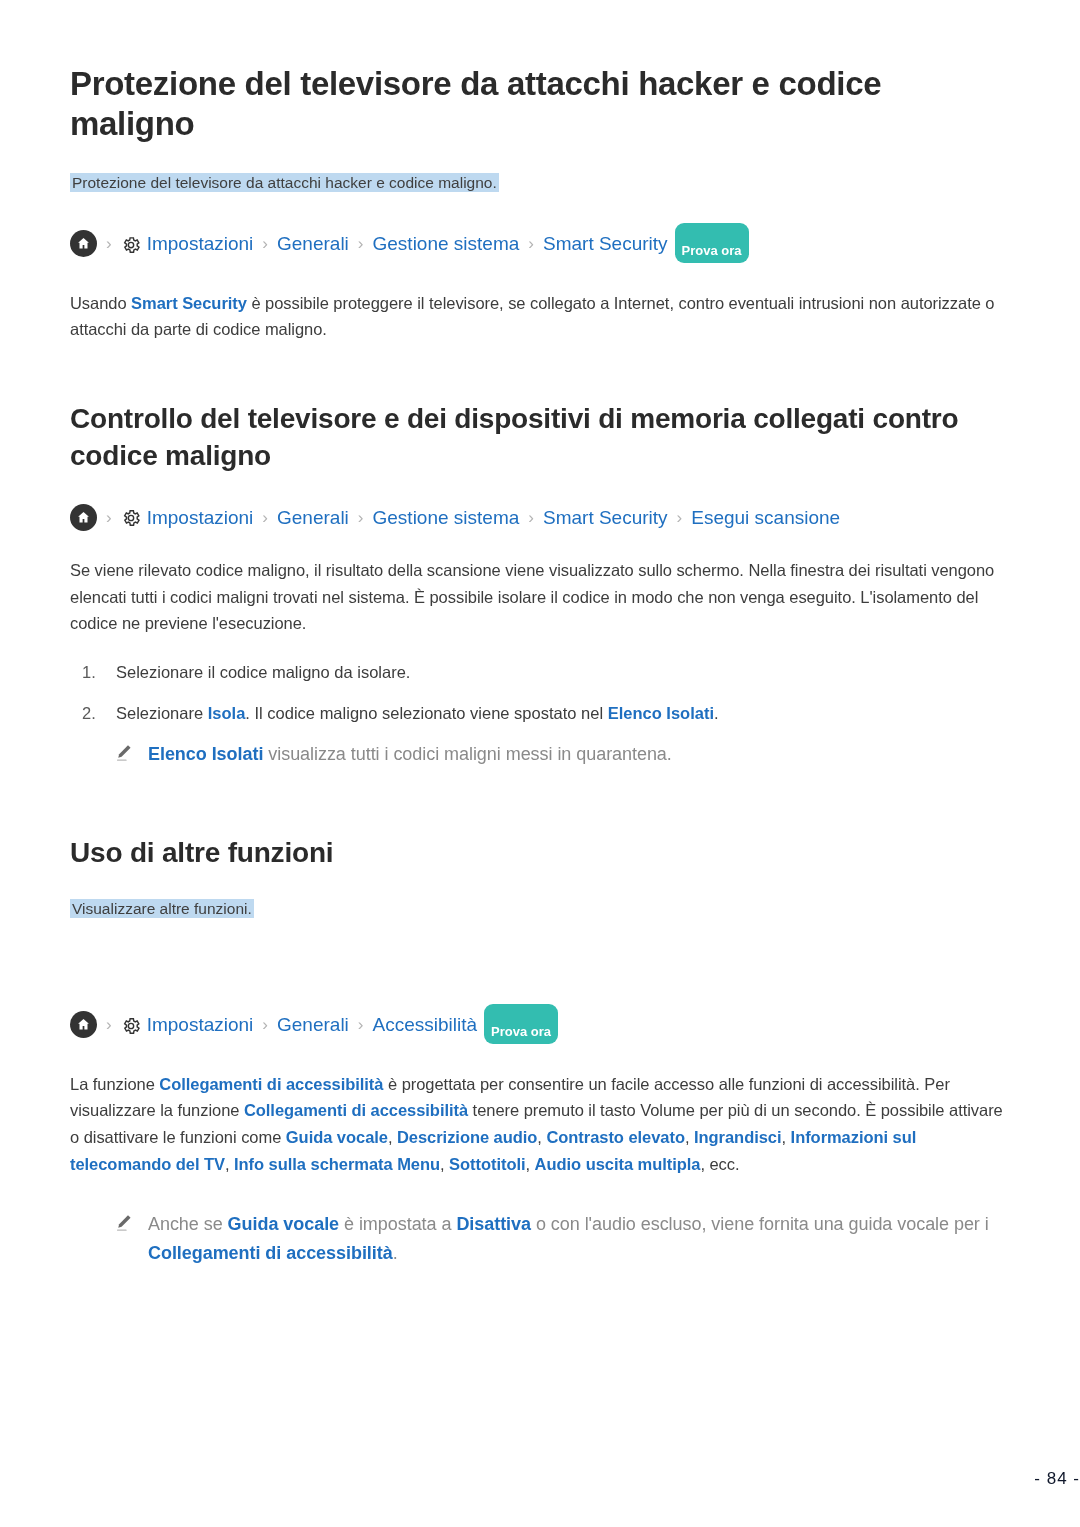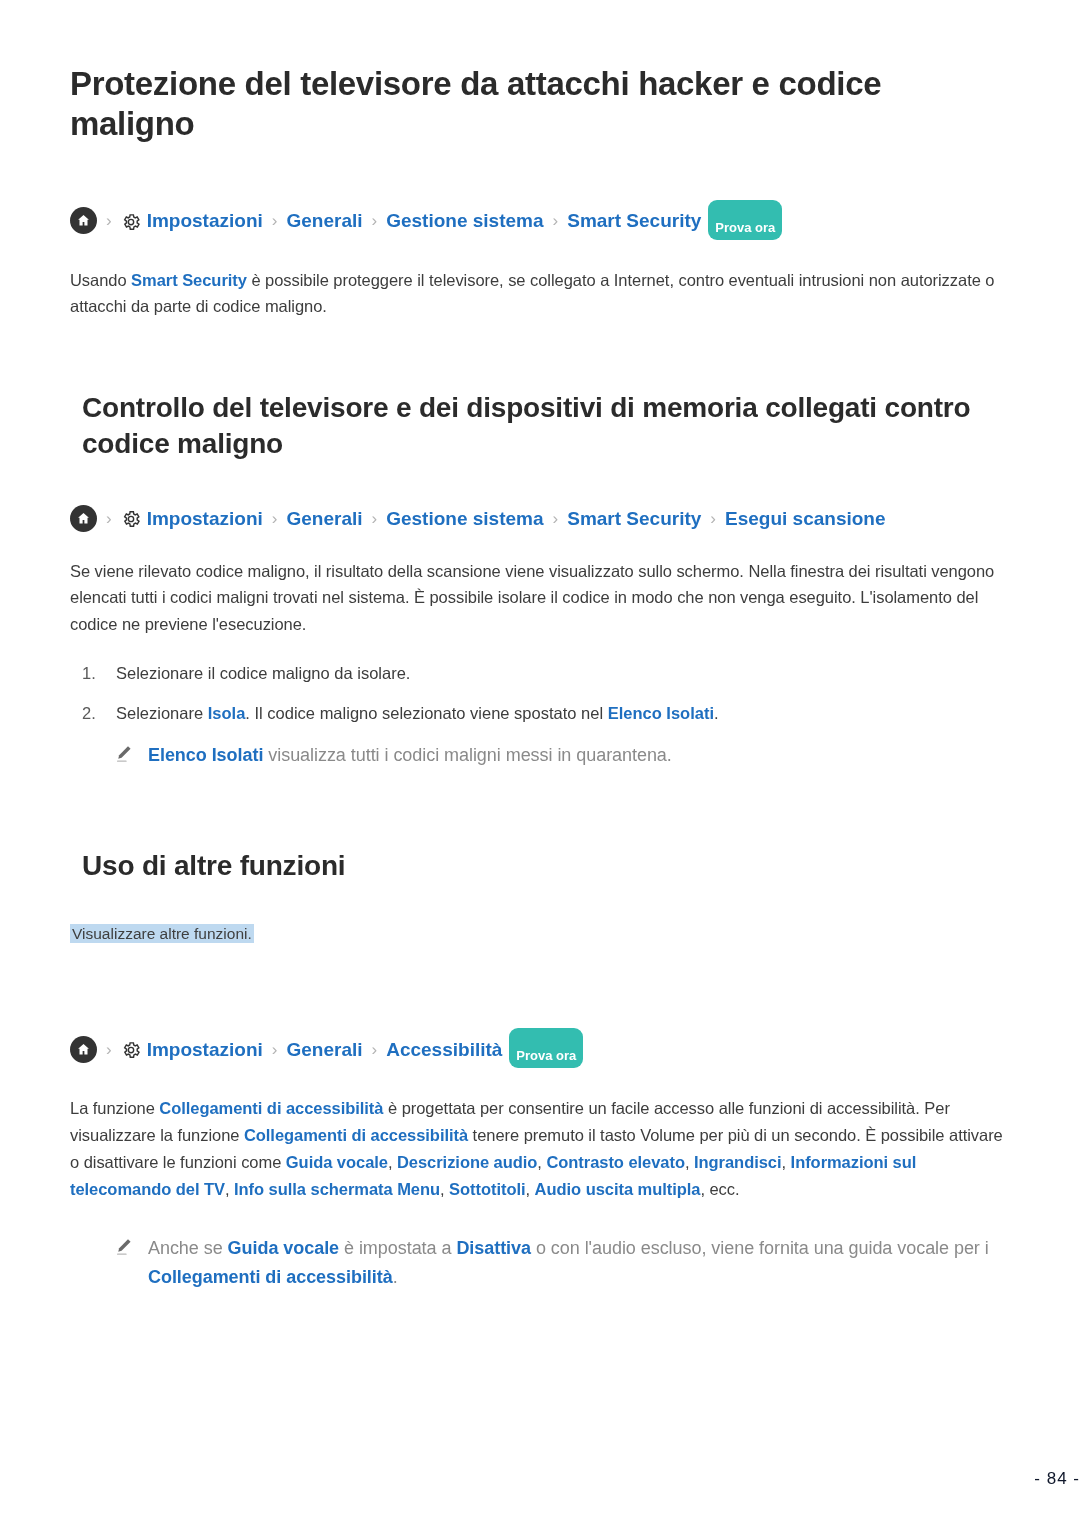--- a/index.html
+++ b/index.html
@@ -34,21 +34,21 @@
     color: #2b2b2b;
     margin: 0;
     padding-top: 64px;
   }
   h2.sec-title {
     font-size: 28px;
     font-weight: bold;
     line-height: 1.3;
     letter-spacing: -0.2px;
     color: #2b2b2b;
-    margin: 12px;
+    margin: 0;
   }
   h3.sub-title {
     font-size: 24px;
     font-weight: bold;
     line-height: 1.3;
     letter-spacing: -0.1px;
     color: #2b2b2b;
     margin: 0;
   }
 
@@ -66,21 +66,21 @@
   .crumbs {
     display: flex;
     align-items: center;
     flex-wrap: wrap;
     gap: 0;
     font-size: 19px;
     line-height: 1;
   }
   .crumbs .crumb {
     color: #1f6fc0;
-    font-weight: 700;
+    font-weight: 400;
     white-space: nowrap;
   }
   .crumbs .sep {
     color: #b4b4b4;
     font-size: 17px;
     margin: 0 9px;
     font-weight: 400;
   }
   .home-icon {
     width: 27px;
@@ -196,20 +196,23 @@
   }
 </style>
 </head>
 <body>
 
 <div class="page">
 
   <h1 class="doc-title">Protezione del televisore da attacchi hacker e codice maligno</h1>
 
   <div class="sp-26"></div>
+  <div>
+    <span class="hl">Protezione del televisore da attacchi hacker e codice maligno.</span>
+  </div>
 
   <div class="sp-30"></div>
   <div class="crumbs">
     <span class="home-icon">
       <svg width="15" height="15" viewBox="0 0 24 24" aria-hidden="true">
         <path d="M12 3.2 3.4 10.6h2.2V20h5V14.2h2.8V20h5v-9.4h2.2z" fill="#ffffff"></path>
       </svg>
     </span>
     <span class="sep">›</span>
     <span class="gear-icon">

